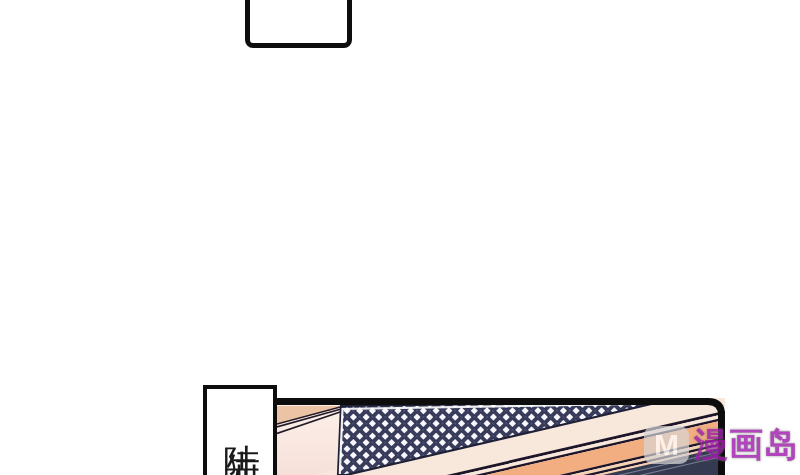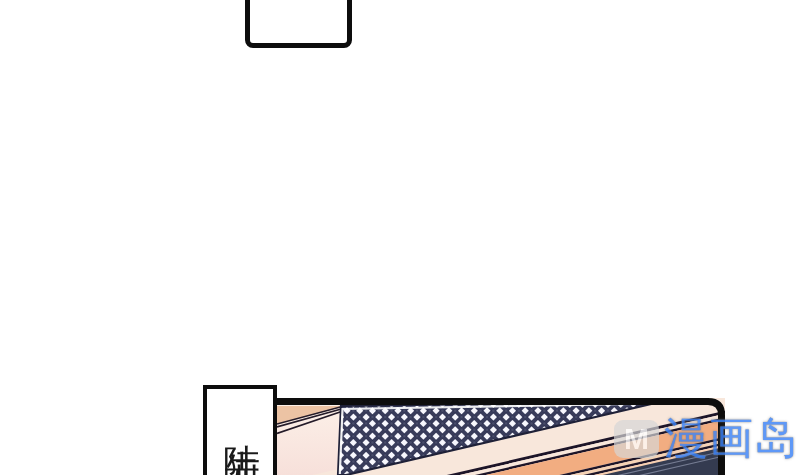--- a/index.html
+++ b/index.html
@@ -37,21 +37,21 @@
   .wm-box{
     width:45px;height:38px;border-radius:9px;
     background:rgba(214,214,214,0.85);
     display:flex;align-items:center;justify-content:center;
   }
   .wm-m{
     color:#ffffff;font-weight:bold;font-size:30px;line-height:1;
     font-family:"Liberation Sans", sans-serif;
   }
   .wm-text{
-    font-size:44px;font-weight:normal;color:#3b82f6;letter-spacing:1px;
+    font-size:34px;font-weight:bold;color:#a21caf;letter-spacing:1px;
     text-shadow:0 0 3px rgba(120,120,120,0.75), 0 0 1px rgba(120,120,120,0.9);
     font-family:"Liberation Sans", sans-serif;white-space:nowrap;
   }
 </style>
 </head>
 <body>
 
 <div class="page">
 
   <div class="bubble-top"></div>

